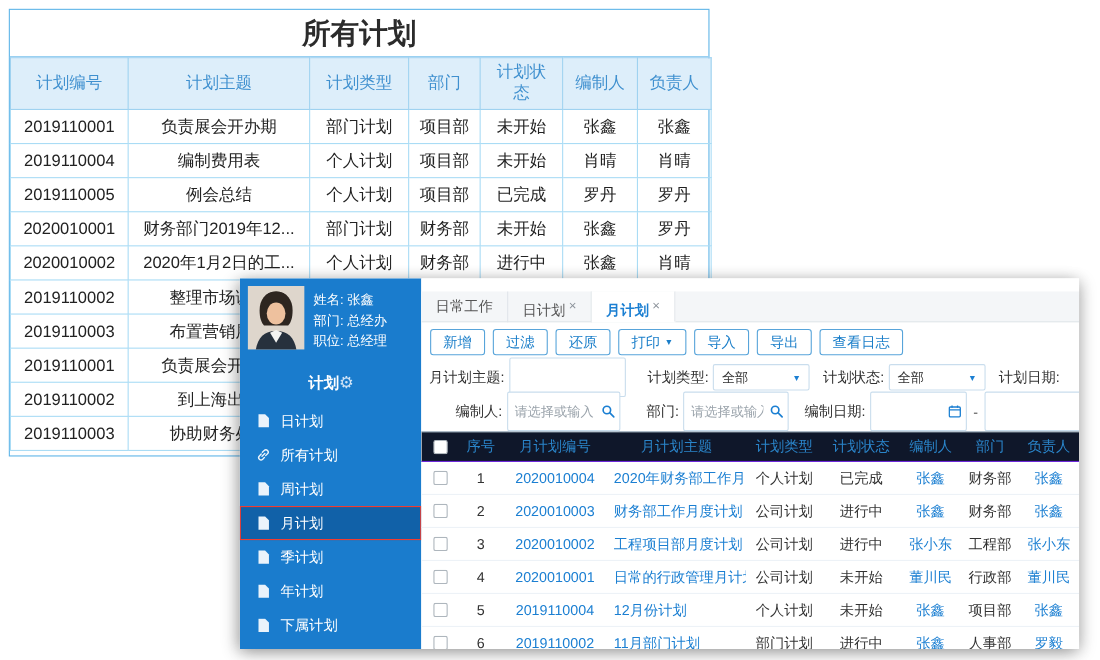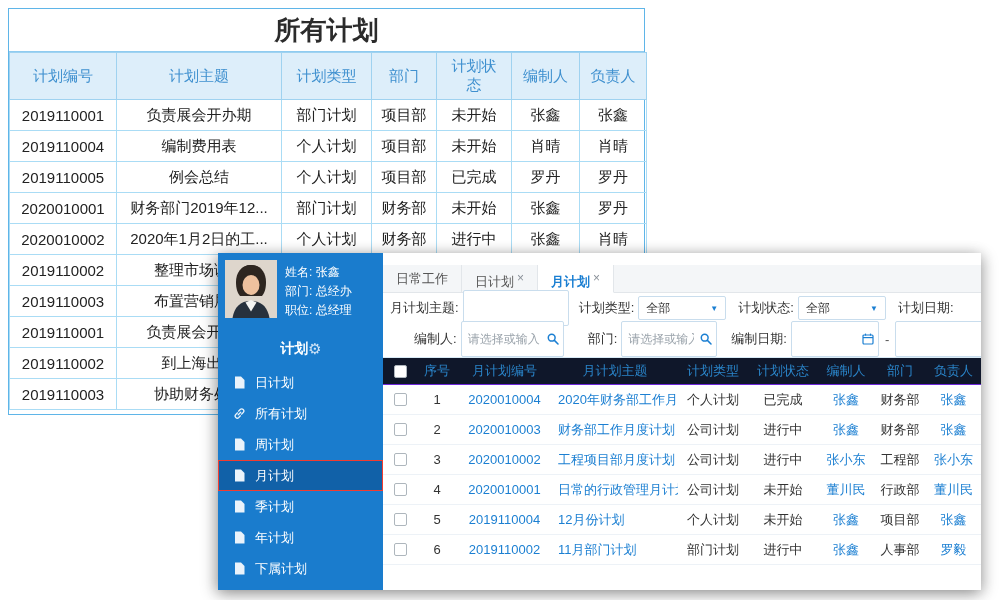--- a/index.html
+++ b/index.html
@@ -296,25 +296,34 @@
           <span>日常工作</span>
         </div>
         <div class="tab">
           <span>日计划</span><span class="close">×</span>
         </div>
         <div class="tab active">
           <span>月计划</span><span class="close">×</span>
         </div>
       </div>
 
+      <div class="toolbar">
+        <button class="btn">新增</button>
+        <button class="btn">过滤</button>
+        <button class="btn">还原</button>
+        <button class="btn"><span>打印</span><span class="caret">▼</span></button>
+        <button class="btn">导入</button>
+        <button class="btn">导出</button>
+        <button class="btn">查看日志</button>
+      </div>
 
       <div class="filter-row r1">
         <span class="flabel">月计划主题:</span>
         <input class="f-input" style="width: 106px;" value="">
-        <span class="flabel" style="margin-left:10px">计划类型:</span>
+        <span class="flabel" style="margin-left:20px">计划类型:</span>
         <span class="select" style="width:88px">
           <span>全部</span>
           <span class="caret">▼</span>
         </span>
         <span class="flabel" style="margin-left:12px">计划状态:</span>
         <span class="select" style="width:88px">
           <span>全部</span>
           <span class="caret">▼</span>
         </span>
         <span class="flabel" style="margin-left:12px">计划日期:</span>

